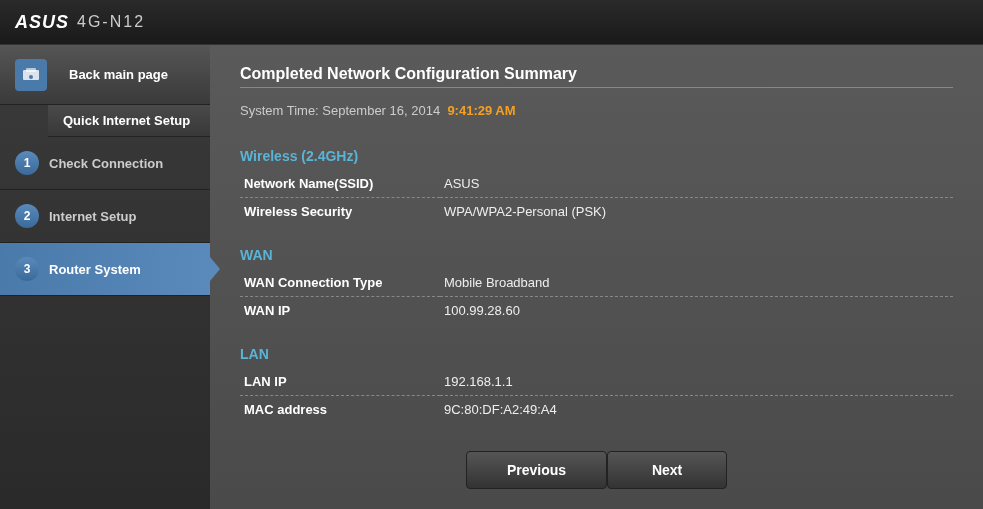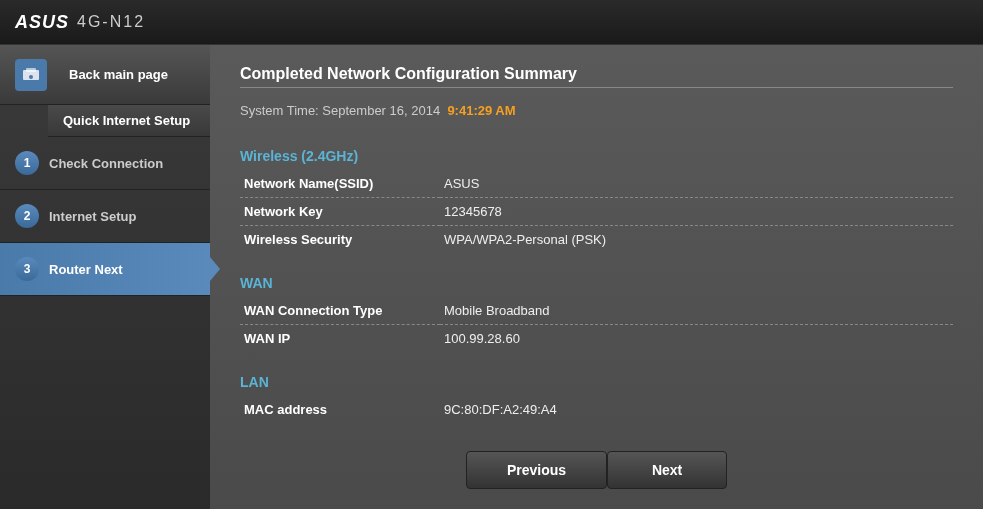--- a/index.html
+++ b/index.html
@@ -246,21 +246,21 @@
       <span>Check Connection</span>
     </div>
 
     <div class="sidebar-item">
       <div class="step-circle">2</div>
       <span>Internet Setup</span>
     </div>
 
     <div class="sidebar-item active">
       <div class="step-circle">3</div>
-      <span>Router Next</span>
+      <span>Router System</span>
     </div>
 
   </div>
 
   <div class="content">
 
     <div class="content-title">Completed Network Configuration Summary</div>
 
     <div class="system-time">
       <span>System Time: September 16, 2014</span>&nbsp;
@@ -268,24 +268,20 @@
     </div>
 
     <div class="section-header">Wireless (2.4GHz)</div>
     <table class="info-table">
       <tbody>
           <tr>
         <td>Network Name(SSID)</td>
         <td>ASUS</td>
       </tr>
       <tr>
-        <td>Network Key</td>
-        <td>12345678</td>
-      </tr>
-      <tr>
         <td>Wireless Security</td>
         <td>WPA/WPA2-Personal (PSK)</td>
       </tr>
     </tbody>
       </table>
 
     <div class="section-header">WAN</div>
     <table class="info-table">
       <tbody>
           <tr>
@@ -295,20 +291,24 @@
       <tr>
         <td>WAN IP</td>
         <td>100.99.28.60</td>
       </tr>
     </tbody>
       </table>
 
     <div class="section-header">LAN</div>
     <table class="info-table">
       <tbody>
+          <tr>
+        <td>LAN IP</td>
+        <td>192.168.1.1</td>
+      </tr>
       <tr>
         <td>MAC address</td>
         <td>9C:80:DF:A2:49:A4</td>
       </tr>
     </tbody>
       </table>
 
     <div class="button-row">
       <button class="nav-btn">Previous</button>
       <button class="nav-btn">Next</button>

